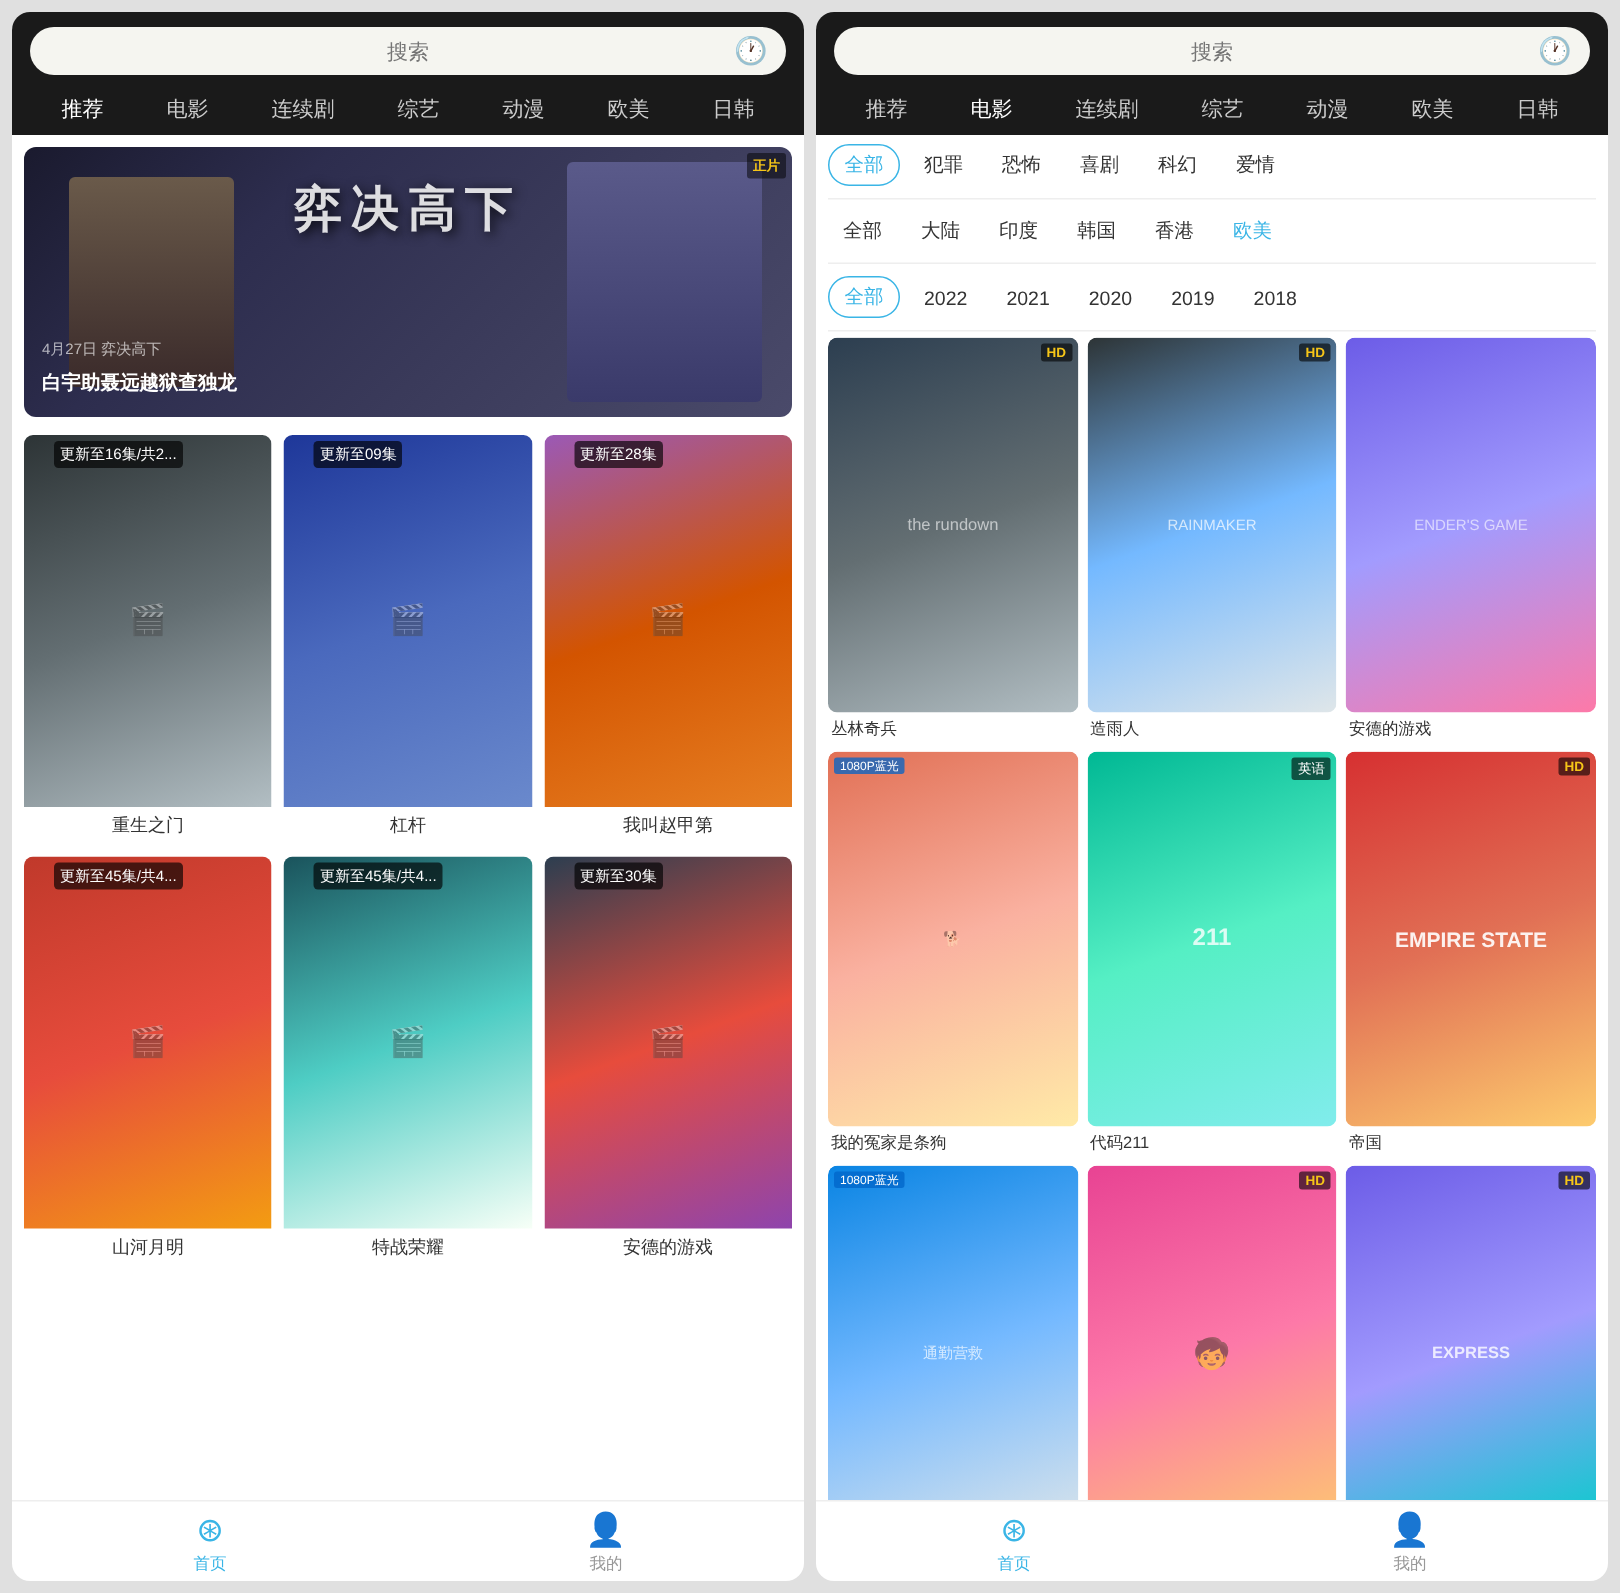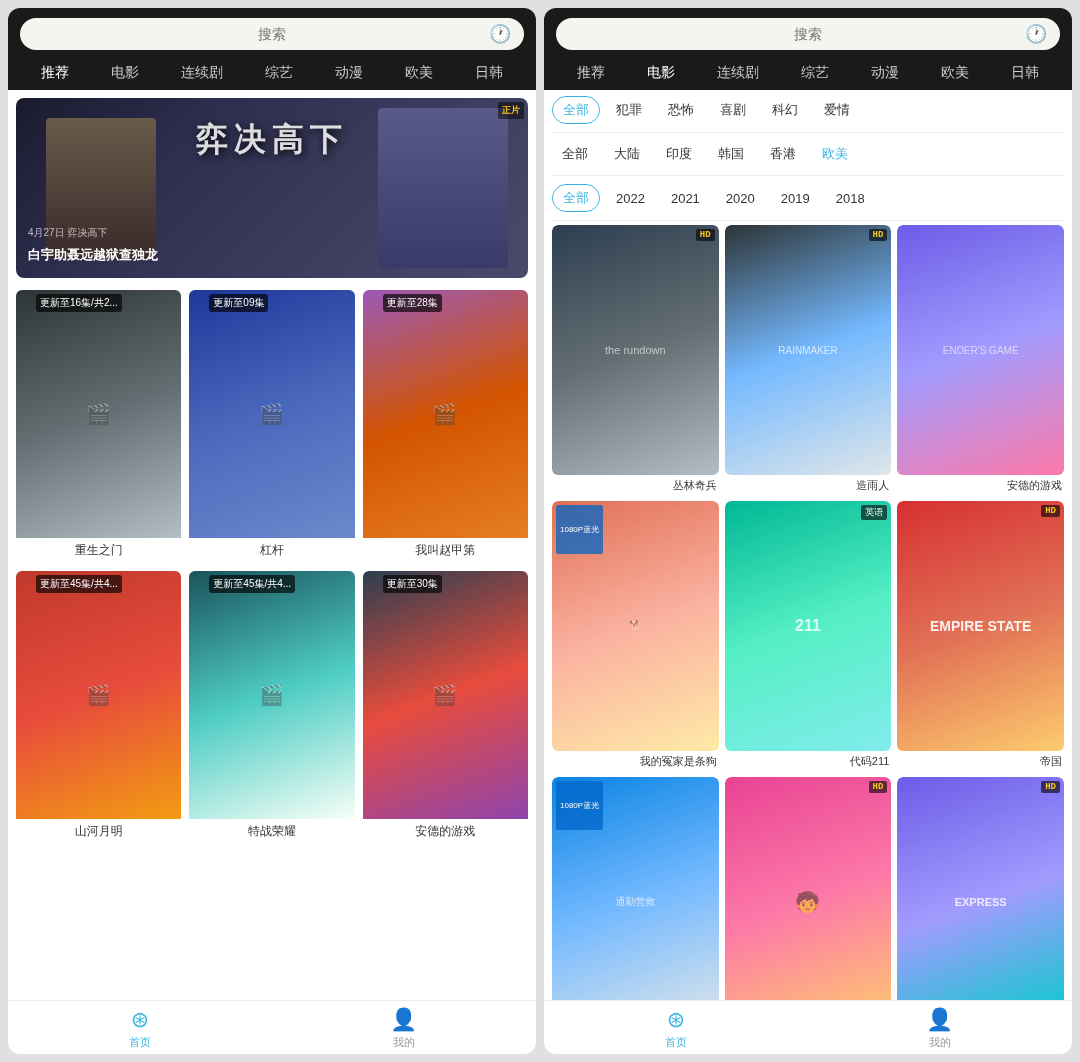--- a/index.html
+++ b/index.html
@@ -233,46 +233,45 @@
     .movie-badge-hd {
       position: absolute;
       top: 4px;
       right: 4px;
       background: rgba(0,0,0,0.6);
       color: #f5c518;
       font-size: 9px;
       font-weight: 700;
       padding: 1px 4px;
       border-radius: 2px;
-      font-family: Liberation Mono, monospace;
     }
     .movie-badge-lang {
       position: absolute;
       top: 4px;
       right: 4px;
       background: rgba(0,0,0,0.6);
       color: #fff;
       font-size: 9px;
       padding: 1px 4px;
       border-radius: 2px;
     }
     .movie-badge-res {
       position: absolute;
       top: 4px;
       left: 4px;
       background: rgba(0,100,200,0.75);
       color: #fff;
       font-size: 8px;
-      padding: 19px 4px;
+      padding: 0 4px;
       border-radius: 2px;
     }
     .movie-name {
       font-size: 11px;
       color: #333;
-      text-align: right;
+      text-align: left;
       padding: 3px 2px 0;
     }
 
     
     .poster-1 { background: linear-gradient(160deg,#2c3e50,#636e72,#b2bec3); }
     .poster-2 { background: linear-gradient(160deg,#2d3436,#74b9ff,#dfe6e9); }
     .poster-3 { background: linear-gradient(160deg,#6c5ce7,#a29bfe,#fd79a8); }
     .poster-4 { background: linear-gradient(160deg,#e17055,#fab1a0,#ffeaa7); }
     .poster-5 { background: linear-gradient(160deg,#00b894,#55efc4,#81ecec); }
     .poster-6 { background: linear-gradient(160deg,#d63031,#e17055,#fdcb6e); }

